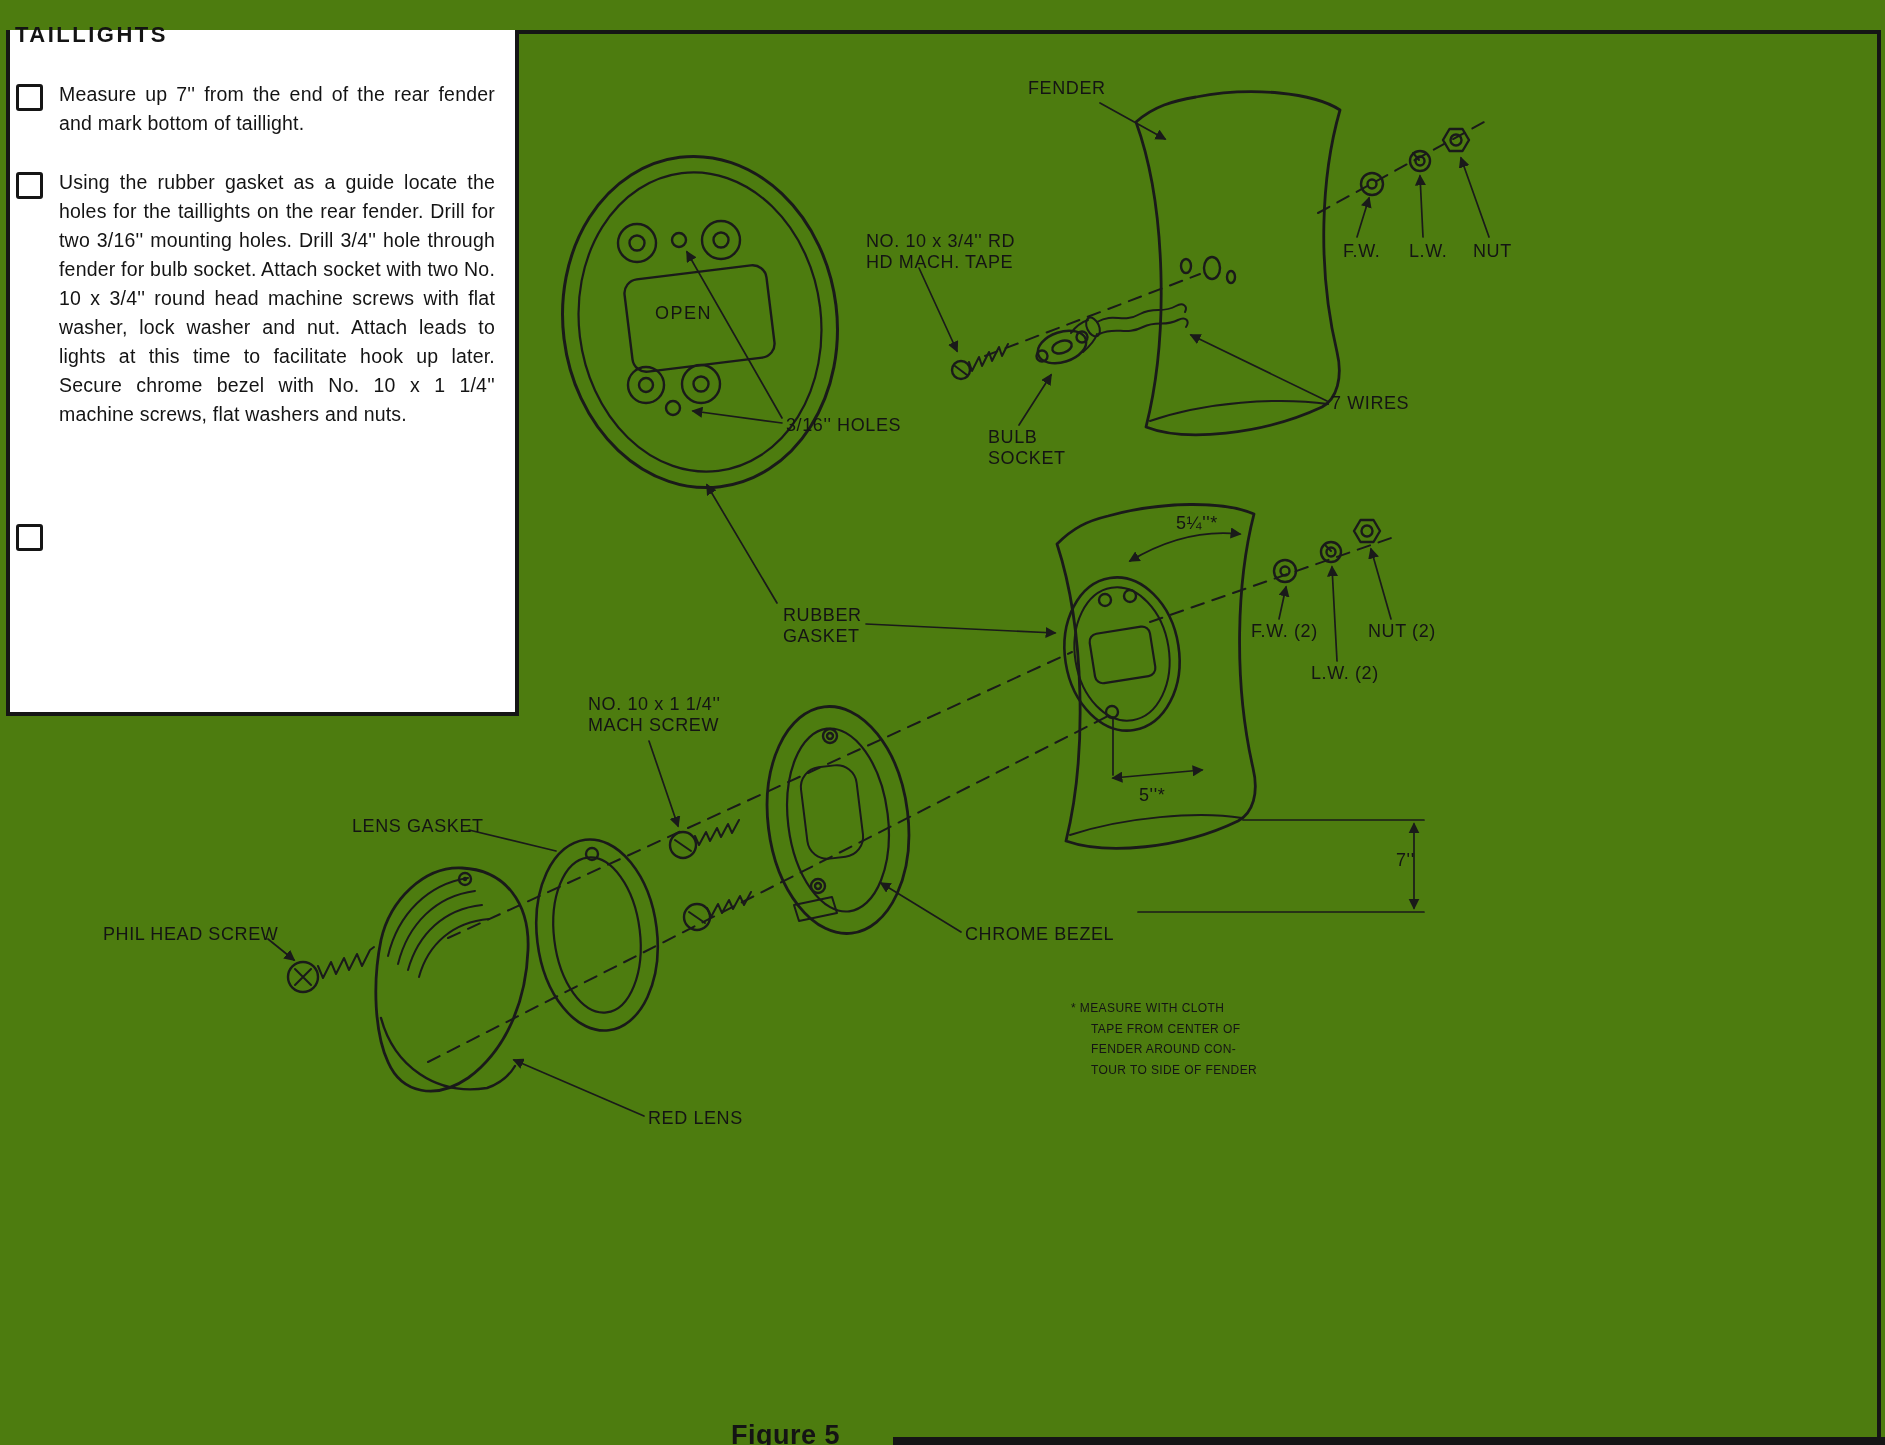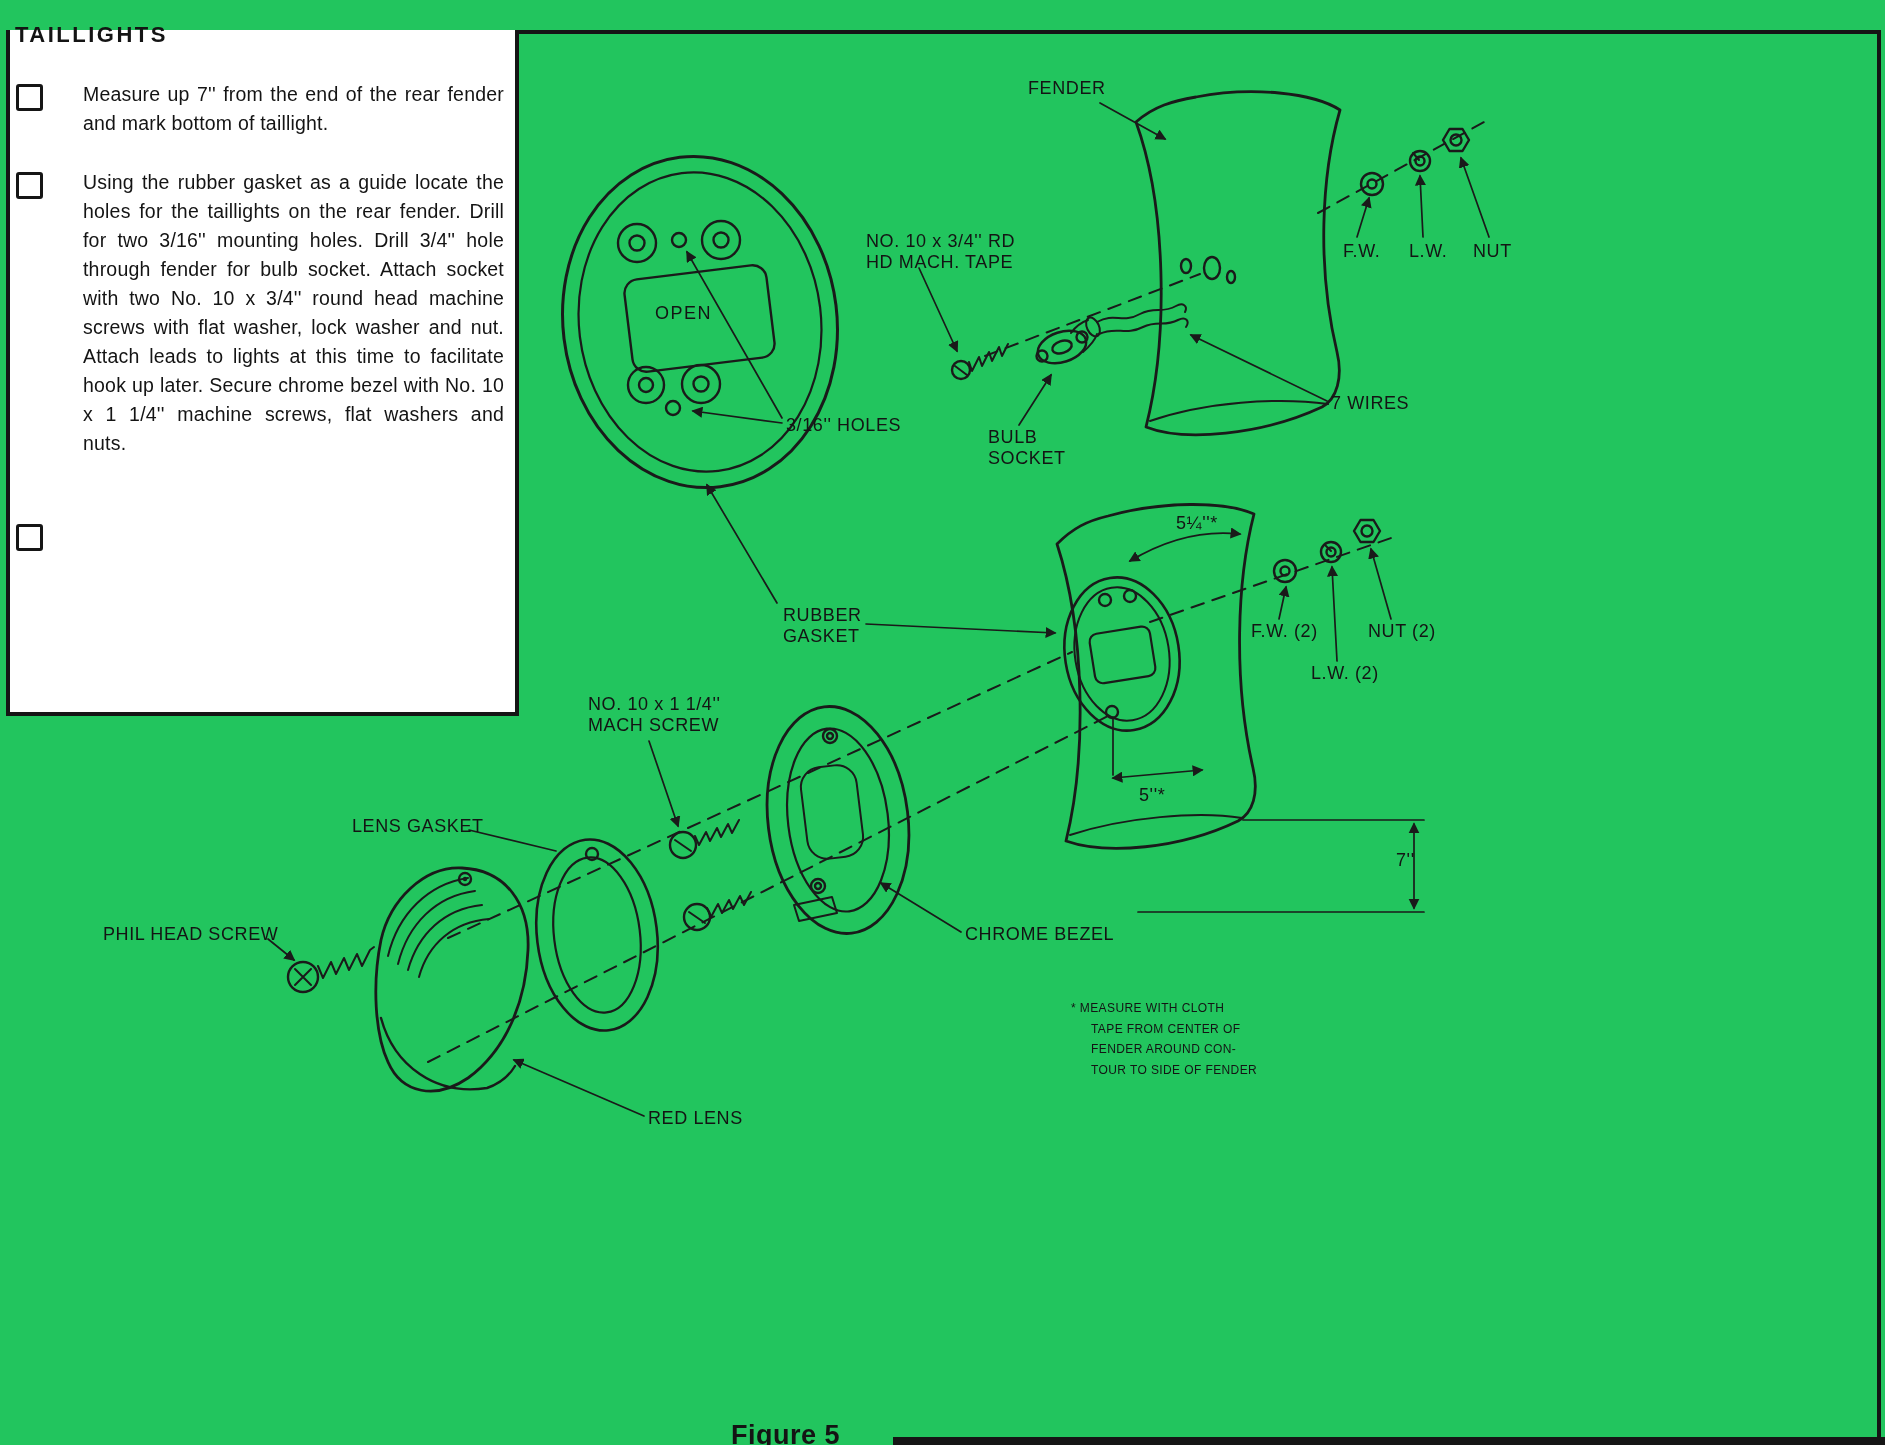--- a/index.html
+++ b/index.html
@@ -1,31 +1,31 @@
 <!DOCTYPE html>
 <html><head>
 <meta charset="utf-8">
 <style>
   html,body { margin:0; padding:0; background:#e8e8e8; }
   .page {
-    position:relative; width:1885px; height:1445px; background:#22c55e;
+    position:relative; width:1885px; height:1445px; background:#4d7c0f;
     font-family:"Liberation Sans", sans-serif; color:#141414; overflow:hidden;
   }
   .frame {
     position:absolute; left:518px; top:30px; width:1363px; height:1415px;
     border-top:4px solid #151515; border-right:4px solid #151515; box-sizing:border-box;
   }
   .text-panel {
     position:absolute; left:6px; top:30px; width:513px; height:686px;
     border-left:4px solid #151515; border-right:4px solid #151515; border-bottom:4px solid #151515;
     box-sizing:border-box; background:#ffffff; z-index:2;
   }
   .bottom-strip { position:absolute; left:893px; top:1437px; width:992px; height:8px; background:#151515; }
   .heading { position:absolute; left:15px; top:22px; font-size:22px; font-weight:700; letter-spacing:2.5px; z-index:3; }
-  .instr { position:absolute; left:16px; display:flex; gap:40px; width:488px; z-index:3; }
+  .instr { position:absolute; left:16px; display:flex; gap:16px; width:488px; z-index:3; }
   .cbox { width:21px; height:21px; border:3px solid #151515; border-radius:3px; flex:none; margin-top:4px; background:#fff; }
   .itext { font-size:19.5px; line-height:29px; text-align:justify; letter-spacing:0.2px; width:436px; }
   .lbl { position:absolute; font-size:18px; line-height:21px; letter-spacing:0.6px; white-space:nowrap; z-index:3; }
   .lbl .ln { display:block; }
   .footnote { position:absolute; left:1071px; top:998px; font-size:12px; line-height:20.5px; letter-spacing:0.4px; z-index:3; }
   .footnote .ln { display:block; }
   .footnote .ln.ind { padding-left:20px; }
   .caption { position:absolute; left:731px; top:1420px; font-size:27px; font-weight:700; letter-spacing:0.5px; z-index:3; }
   svg.diagram { position:absolute; left:0; top:0; z-index:1; }
 </style>

